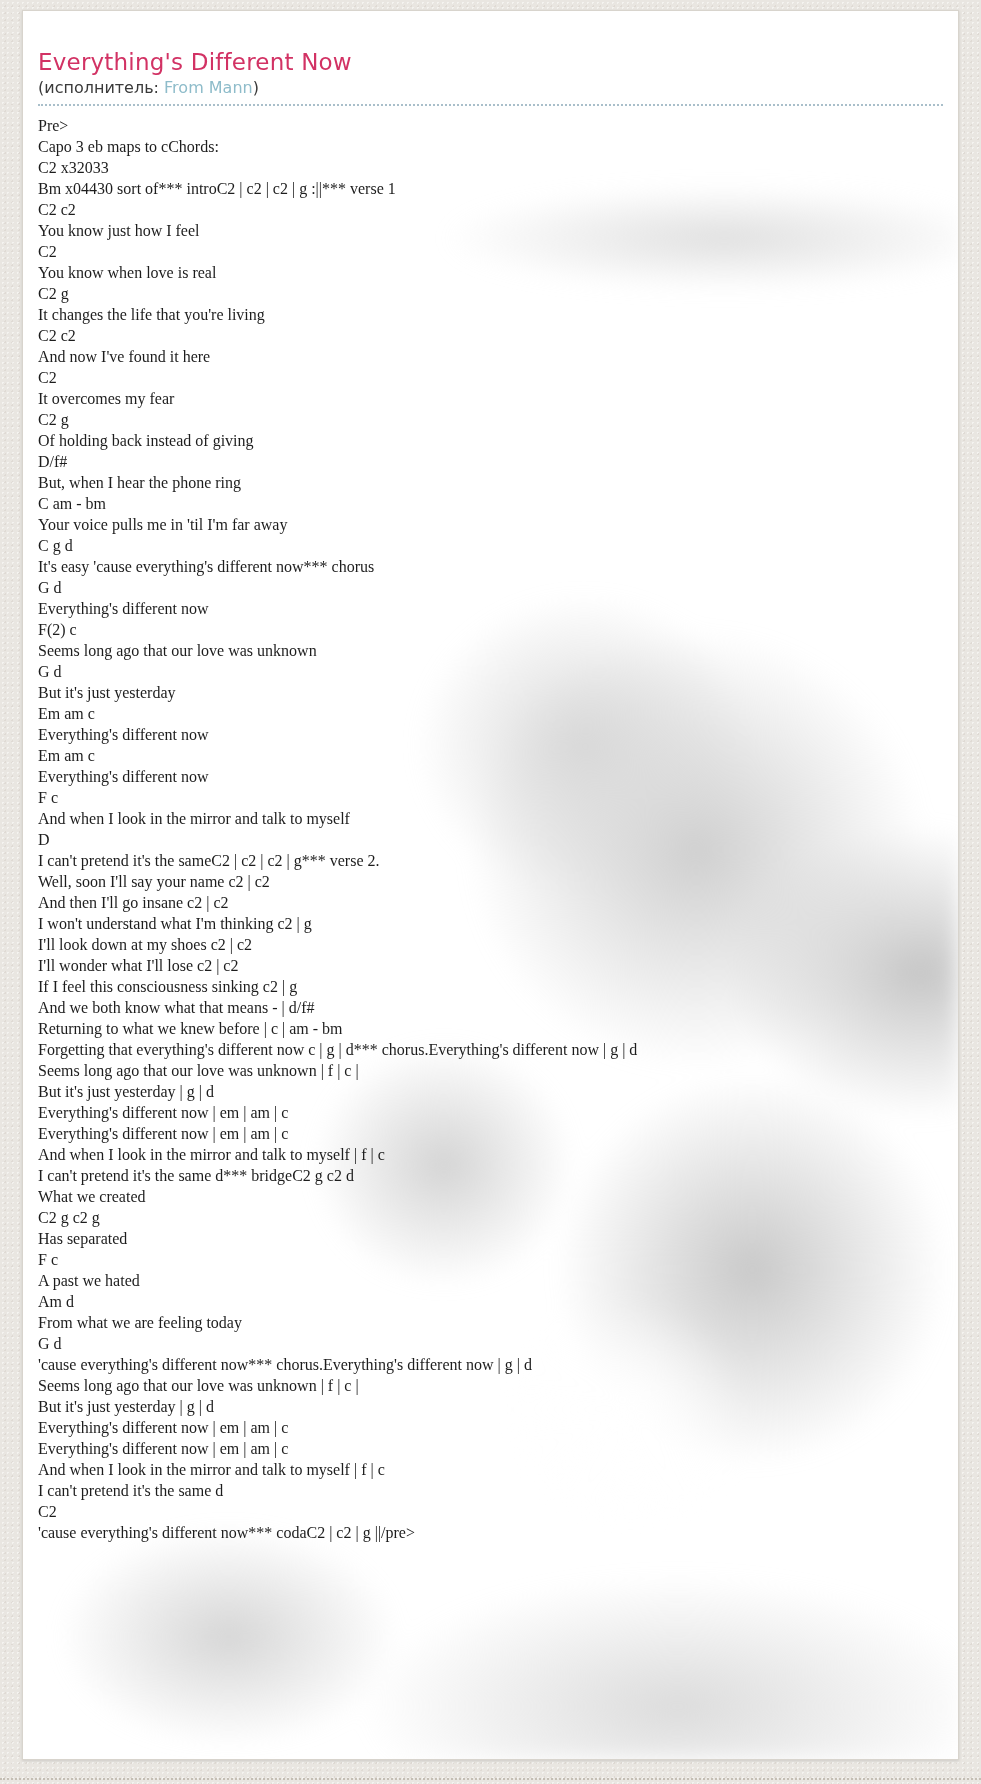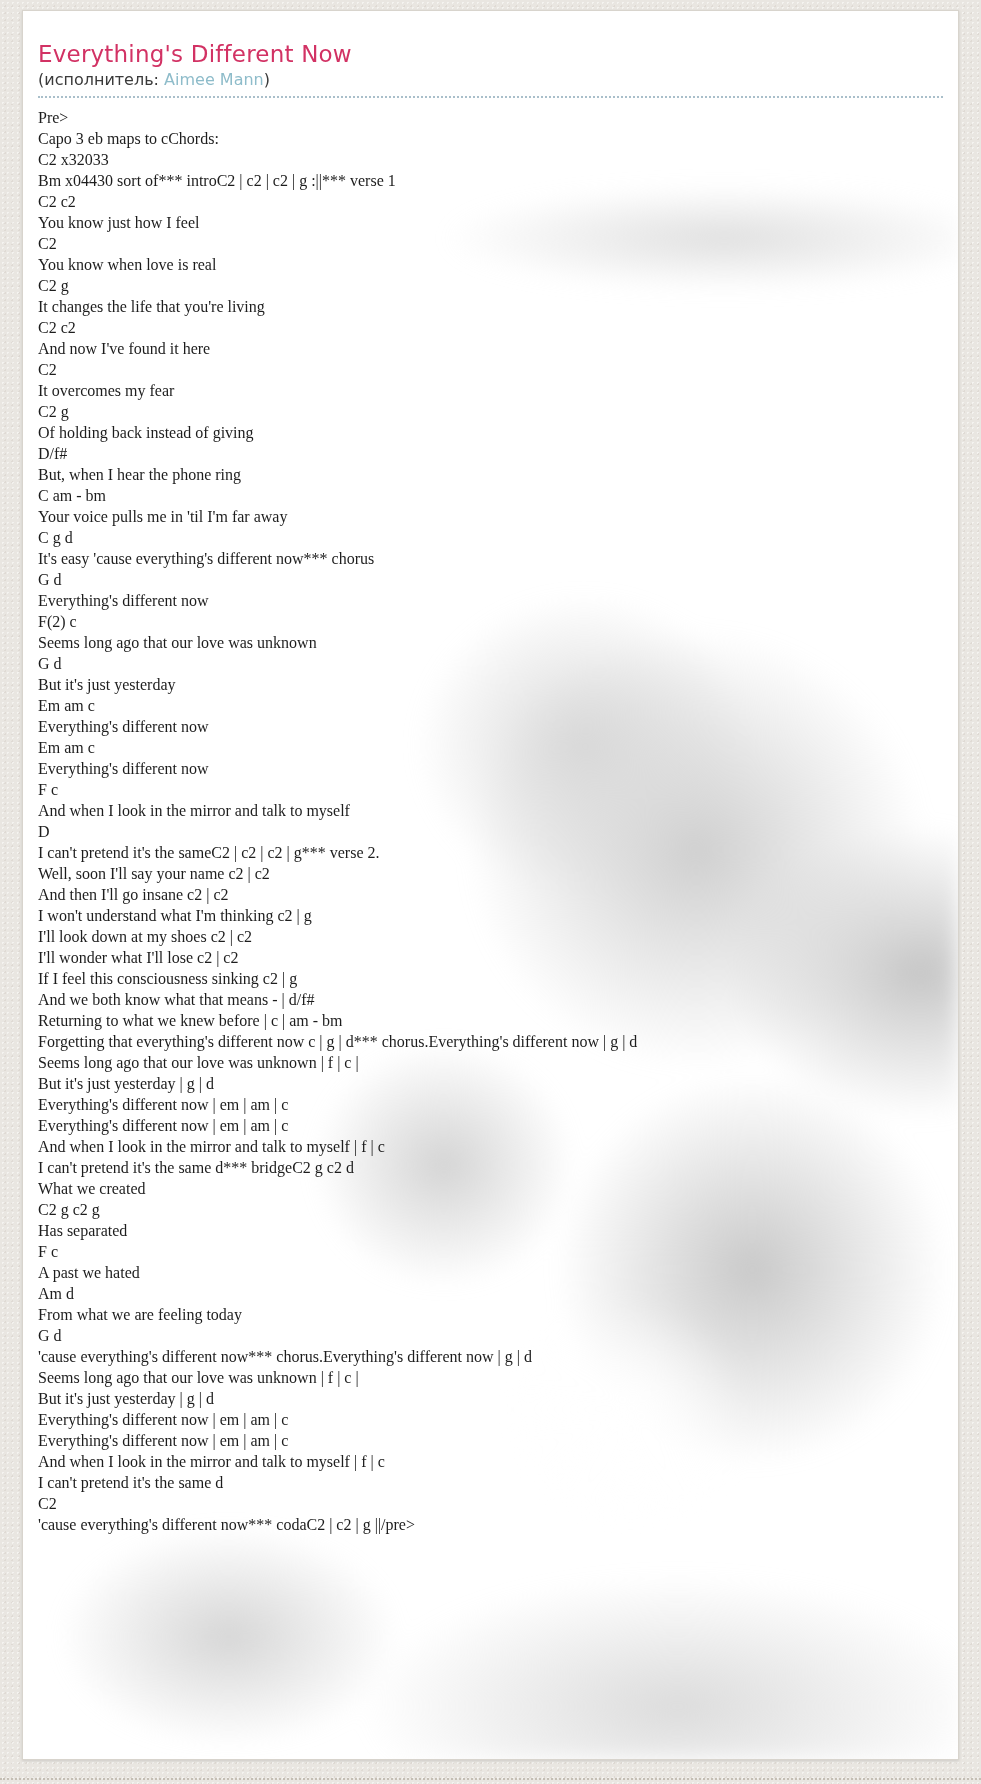--- a/index.html
+++ b/index.html
@@ -26,21 +26,21 @@
       radial-gradient(ellipse 40% 4% at 75% 13%, #e0e0e0 0%, rgba(224,224,224,0) 75%),
       radial-gradient(ellipse 25% 12% at 60% 42%, #d8d8d8 0%, rgba(216,216,216,0) 72%),
       radial-gradient(ellipse 35% 18% at 72% 48%, #cfcfcf 0%, rgba(207,207,207,0) 70%),
       radial-gradient(ellipse 30% 16% at 78% 72%, #c9c9c9 0%, rgba(201,201,201,0) 70%),
       radial-gradient(ellipse 30% 12% at 96% 55%, #c6c6c6 0%, rgba(198,198,198,0) 70%),
       radial-gradient(ellipse 20% 10% at 45% 66%, #d4d4d4 0%, rgba(212,212,212,0) 70%),
       radial-gradient(ellipse 26% 9% at 22% 93%, #d6d6d6 0%, rgba(214,214,214,0) 70%),
       radial-gradient(ellipse 45% 10% at 70% 97%, #dcdcdc 0%, rgba(220,220,220,0) 75%);
     filter:blur(10px);
   }
-  .content{position:relative;z-index:1;padding:4px 15px;}
+  .content{position:relative;z-index:1;padding:12px 15px;}
   h1.song-title{
     margin:0;padding-top:26px;
     font-size:23px;font-weight:500;color:#d23264;letter-spacing:.2px;
   }
   .artist-line{
     margin-top:3px;font-size:16px;color:#3a3a3a;
   }
   .artist-link{color:#8ebcca;text-decoration:none;cursor:pointer;}
   .dotted-sep{
     margin-top:7px;height:0;border-bottom:2px dotted #a9bfca;
@@ -56,21 +56,21 @@
     border-top:2px dotted #c4beb4;
   }
 </style>
 </head>
 <body>
 
 <div class="card">
   <div class="photo-bg"></div>
   <div class="content">
     <h1 class="song-title">Everything's Different Now</h1>
-    <div class="artist-line"><span>(исполнитель: </span><a class="artist-link">Aimee Mann</a><span>)</span></div>
+    <div class="artist-line"><span>(исполнитель: </span><a class="artist-link">From Mann</a><span>)</span></div>
     <div class="dotted-sep"></div>
     <pre class="lyrics">Pre&gt;
 Capo 3 eb maps to cChords:
 C2 x32033
 Bm x04430 sort of*** introC2 | c2 | c2 | g :||*** verse 1
 C2 c2
 You know just how I feel
 C2
 You know when love is real
 C2 g

